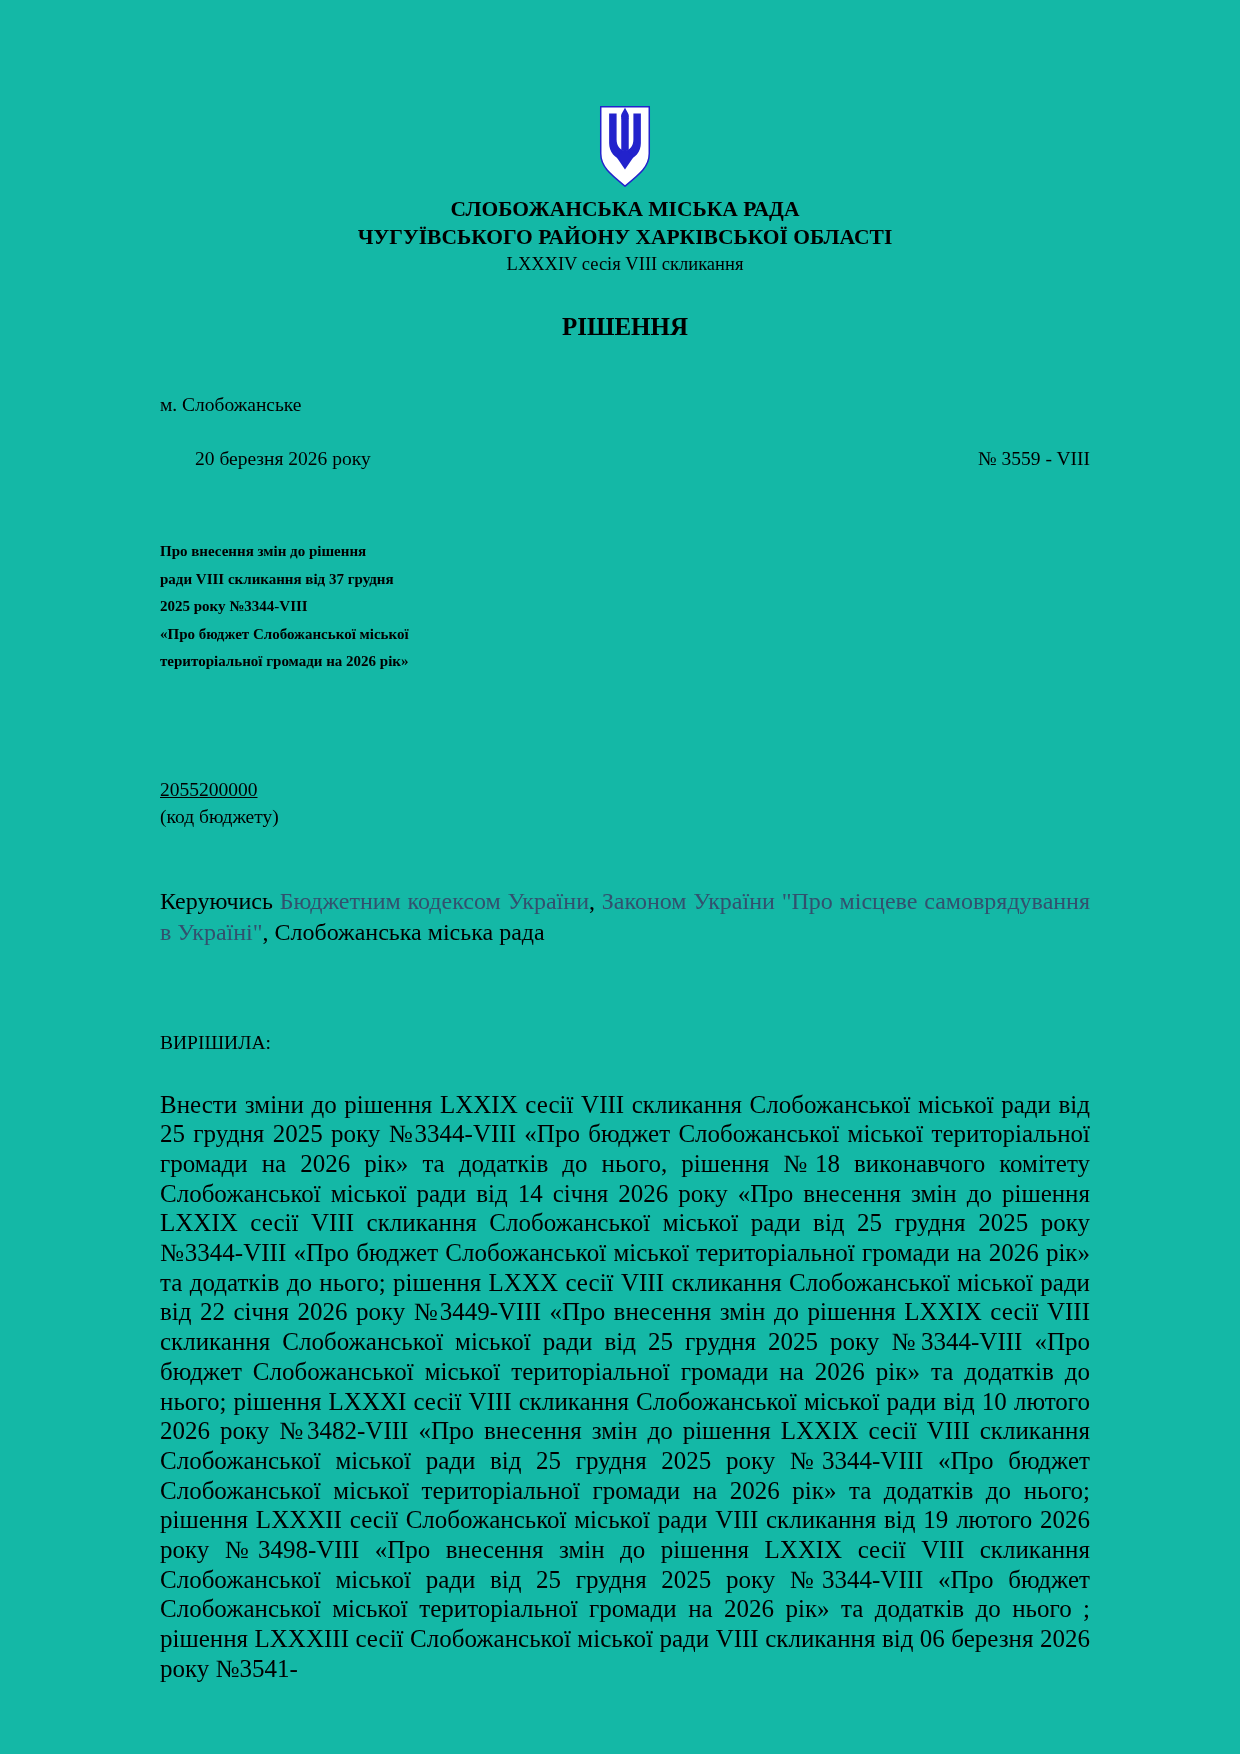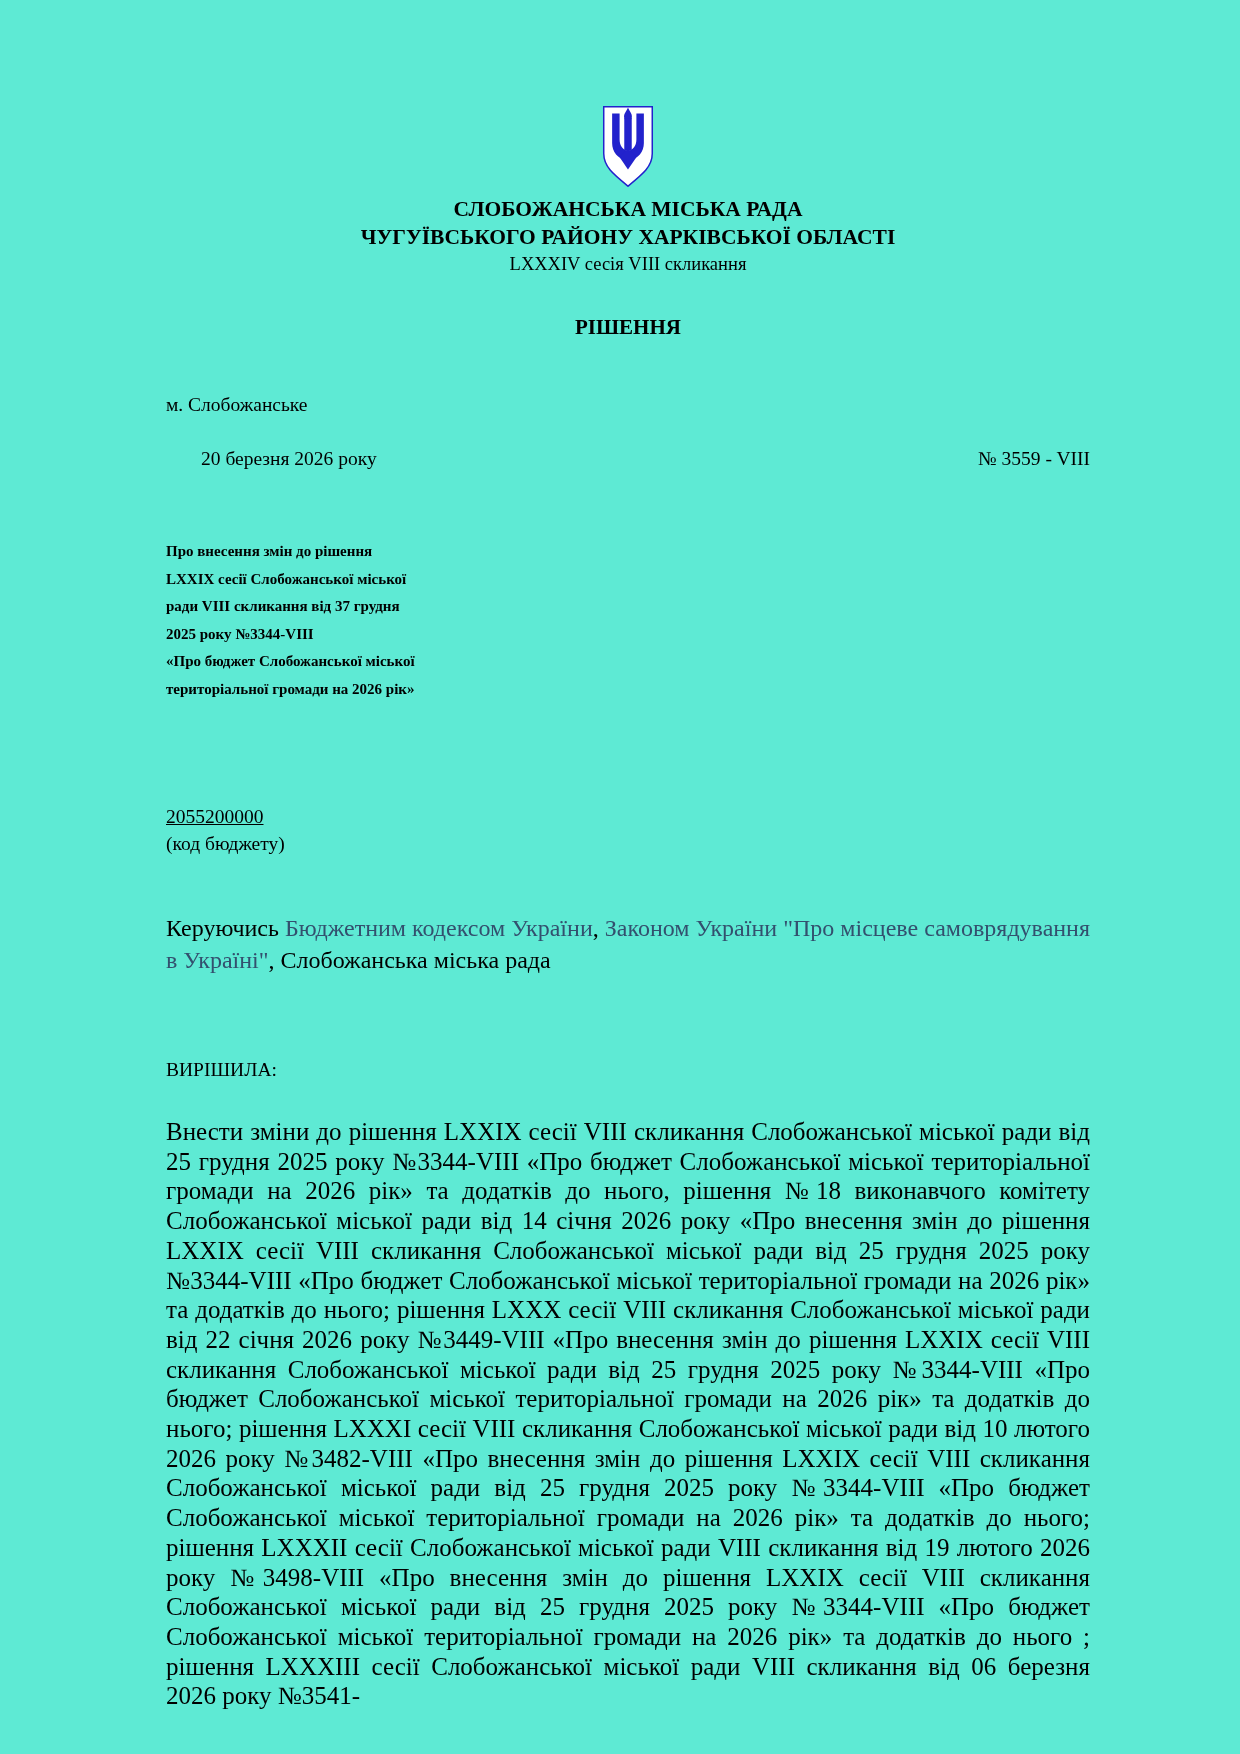--- a/index.html
+++ b/index.html
@@ -2,40 +2,39 @@
 <html lang="uk"><head>
 <meta charset="utf-8">
 <style>
   * { margin: 0; padding: 0; box-sizing: border-box; }
   html, body { background: #e8e8e8; }
   .page {
     position: relative;
     width: 1240px;
     height: 1754px;
     margin: 0 auto;
-    background: #5eead4;
+    background: #14b8a6;
     font-family: "Liberation Serif", "DejaVu Serif", serif;
     color: #000000;
     overflow: hidden;
-    padding-left: 6px;
   }
   .content { padding: 0 150px 0 160px; }
 
   .emblem-wrap { padding-top: 103px; text-align: center; }
   .emblem-wrap svg { display: inline-block; }
 
   .org-line1, .org-line2 {
     text-align: center; font-weight: bold;
     font-size: 21.5px; line-height: 28px;
   }
   .org-line3 { text-align: center; font-size: 18.5px; line-height: 26px; }
 
   .doc-type {
     margin-top: 36px; text-align: center;
-    font-weight: bold; font-size: 21px; line-height: 28px;
+    font-weight: bold; font-size: 25px; line-height: 28px;
   }
 
   .place { margin-top: 50px; text-align: left; font-size: 19.5px; line-height: 27px; }
 
   .date-row {
     margin-top: 27px; display: flex; justify-content: space-between;
     font-size: 19.5px; line-height: 27px;
   }
   .date-row .date { padding-left: 35px; }
 
@@ -90,21 +89,20 @@
 
     <div class="place">м. Слобожанське</div>
 
     <div class="date-row">
       <span class="date">20  березня  2026 року</span>
       <span class="number">№ 3559 - VIII</span>
     </div>
 
     <div class="title-block">
       <div>Про  внесення змін до рішення</div>
-      <div>LXXIX сесії Слобожанської  міської</div>
       <div>ради VIII скликання від 37 грудня</div>
       <div>2025 року №3344-VIII</div>
       <div>«Про бюджет Слобожанської міської</div>
       <div>територіальної громади на 2026 рік»</div>
     </div>
 
     <div class="budget-code">2055200000</div>
     <div class="budget-label">(код бюджету)</div>
 
     <div class="preamble">

